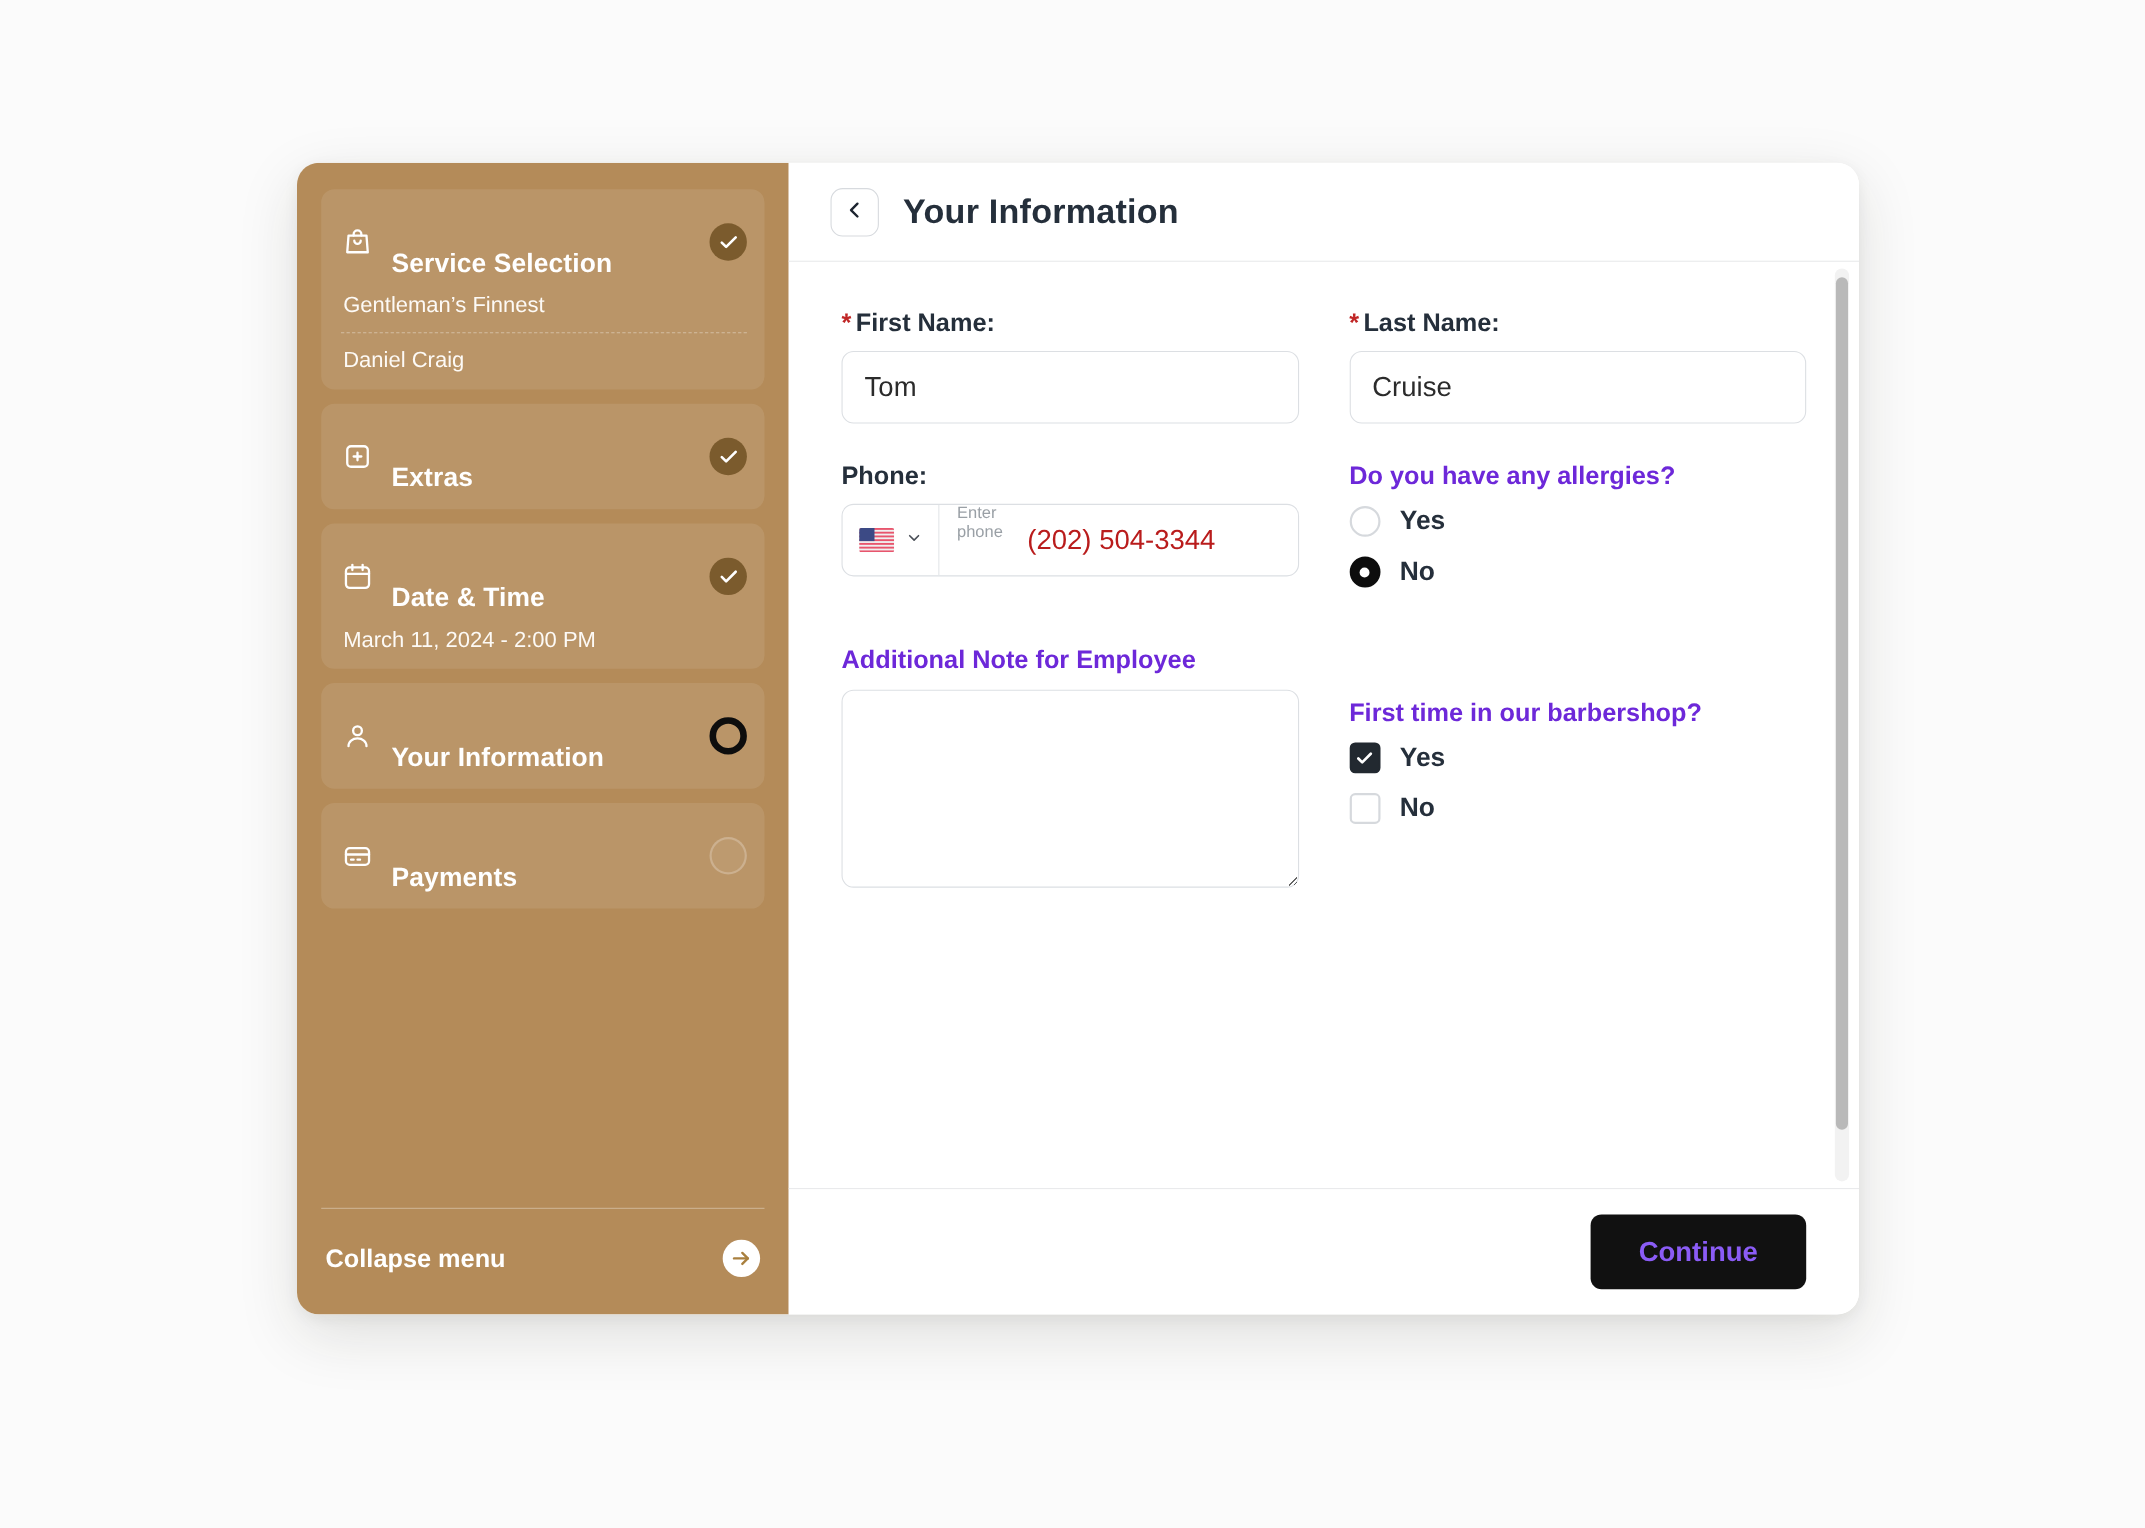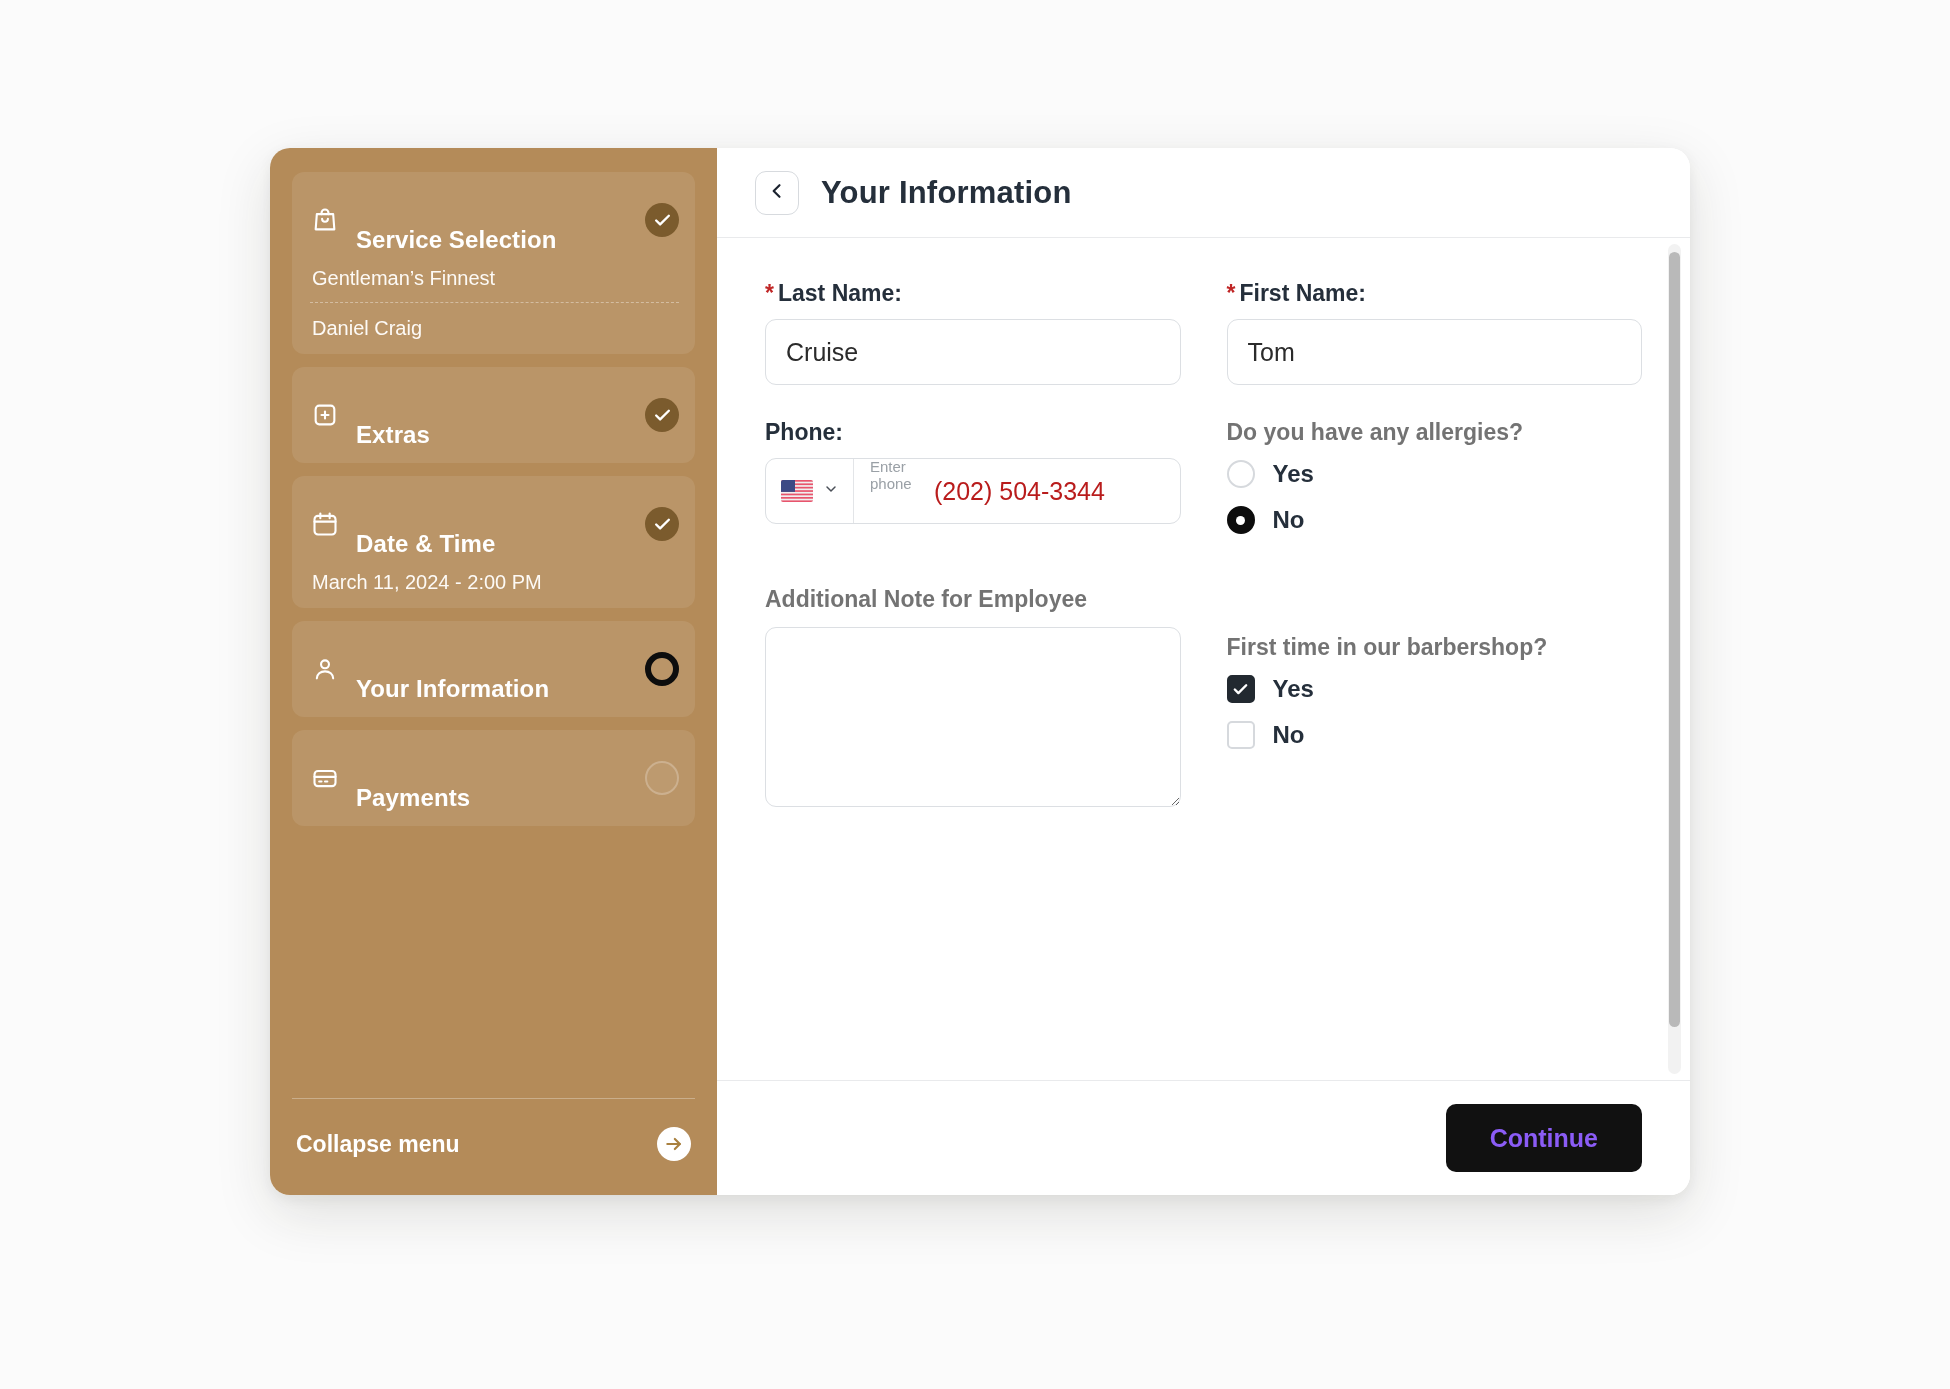--- a/index.html
+++ b/index.html
@@ -154,21 +154,21 @@
   .flag { width: 32px; height: 22px; border-radius: 2px; overflow: hidden; display: block; }
   .phone-field { flex: 1; position: relative; padding: 0 16px; display: flex; flex-direction: row; justify-content: center; }
   .phone-floating {
     font-size: 15px; color: #9aa0a6; line-height: 1.1; margin-bottom: 1px;
   }
   .phone-value {
     border: none; outline: none; font-family: "Liberation Sans", sans-serif;
     font-size: 25px; color: #b91c1c; background: transparent; padding: 0; width: 100%;
   }
 
-  .qlabel { font-size: 23px; font-weight: bold; color: #737373; margin-bottom: 14px; }
+  .qlabel { font-size: 23px; font-weight: bold; color: #6d28d9; margin-bottom: 14px; }
   .opt-row { display: flex; align-items: center; gap: 18px; margin-bottom: 18px; cursor: pointer; }
   .radio {
     width: 28px; height: 28px; border-radius: 50%;
     border: 2px solid #d6d9dd; background: #fff; flex: 0 0 28px;
   }
   .radio.on {
     background: #0d0d0d; border-color: #0d0d0d;
     display: flex; align-items: center; justify-content: center;
   }
   .radio.on::after { content: ""; width: 9px; height: 9px; border-radius: 50%; background: #fff; }
@@ -328,30 +328,30 @@
       </div>
 
       <div class="main-body">
         <div class="scrollbar-track"></div>
         <div class="scrollbar-thumb"></div>
 
         <div class="form-grid">
 
           <div class="field">
             <label class="flabel">
+              <span class="req">*</span><span>First Name:</span>
+            </label>
+            <input class="text-input" type="text" value="Tom" style="">
+          </div>
+
+          <div class="field">
+            <label class="flabel">
               <span class="req">*</span><span>Last Name:</span>
             </label>
             <input class="text-input" type="text" value="Cruise" style="">
-          </div>
-
-          <div class="field">
-            <label class="flabel">
-              <span class="req">*</span><span>First Name:</span>
-            </label>
-            <input class="text-input" type="text" value="Tom" style="">
           </div>
 
 
           <div class="field">
             <label class="flabel">Phone:</label>
             <div class="phone-wrap">
               <div class="flag-select">
                 <span class="flag">
                   <svg width="32" height="22" viewBox="0 0 32 22">
                     <rect width="32" height="22" fill="#f0f0f0"></rect>

